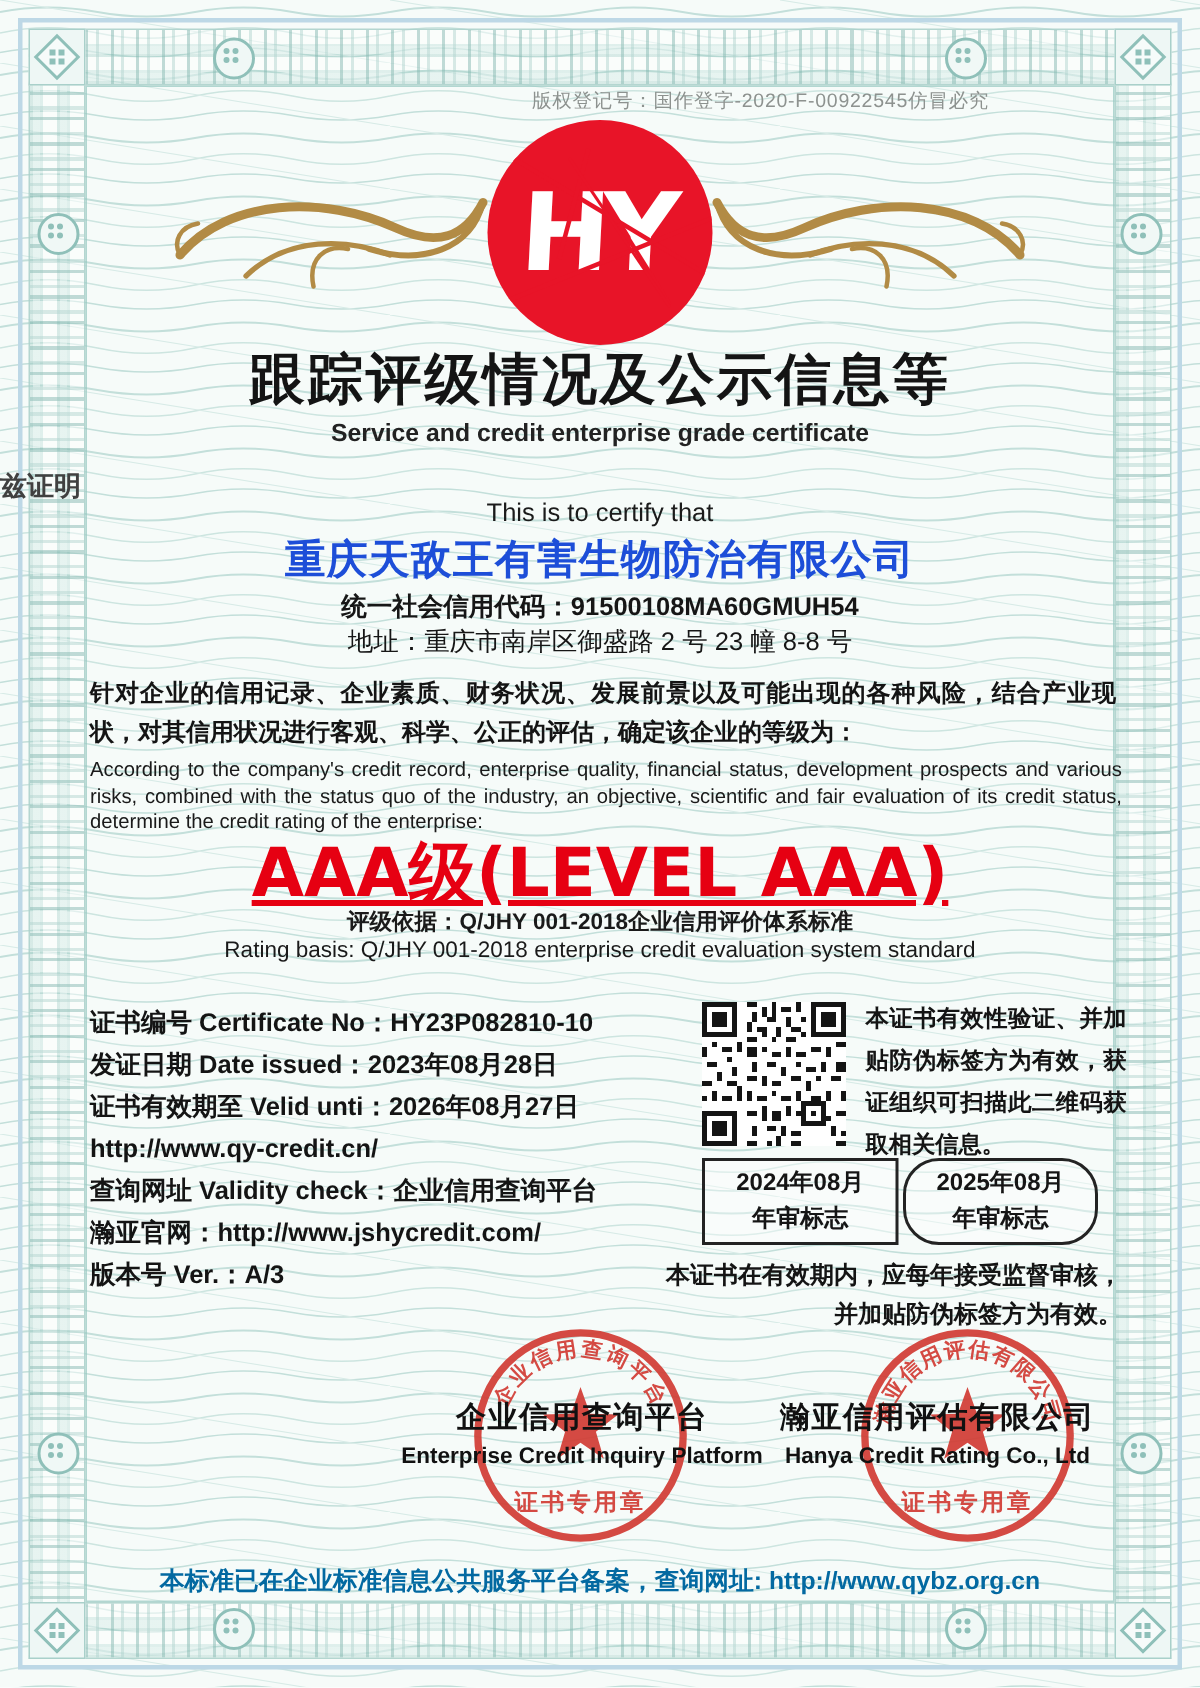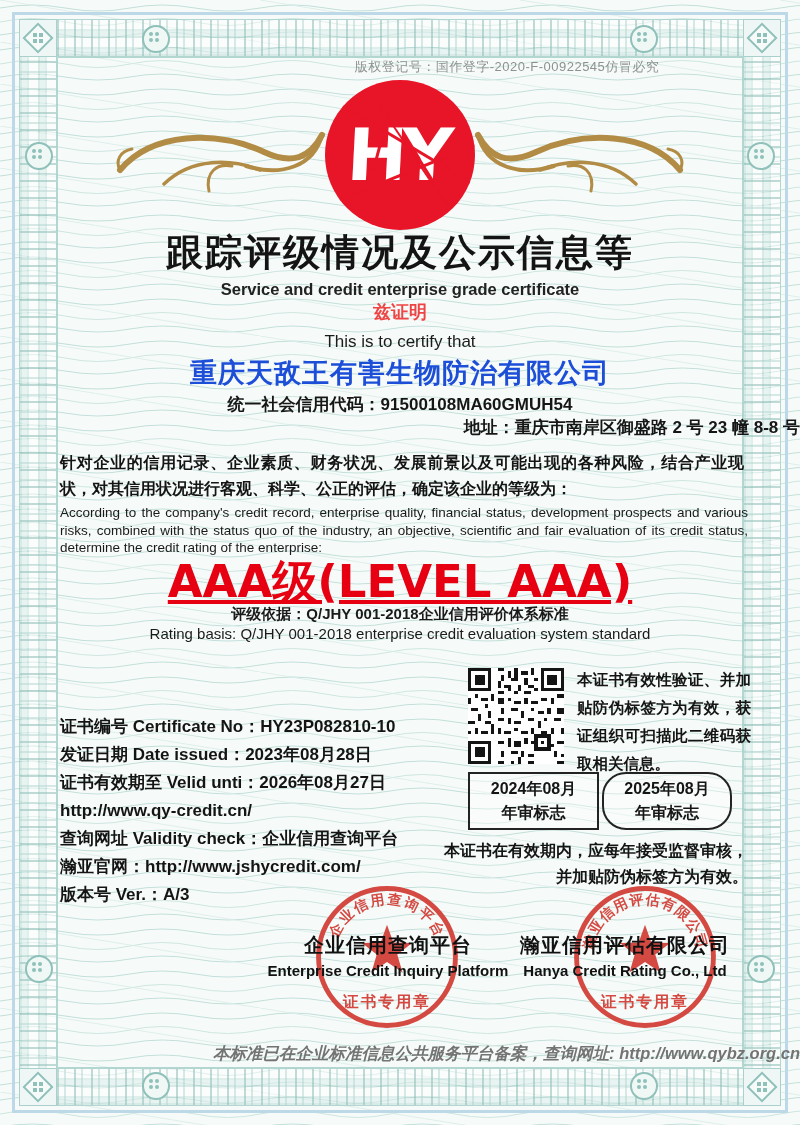--- a/index.html
+++ b/index.html
@@ -49,60 +49,60 @@
   .crack4{width:3px;height:64px;right:44px;top:64px;transform:rotate(-32deg);}
   .crack5{width:120px;height:2px;left:28px;top:74px;transform:rotate(56deg);}
   .flourish{position:absolute;top:108px;width:218px;height:88px;z-index:2;}
   .flourish-left{left:112px;}
   .flourish-right{right:112px;transform:scaleX(-1);}
 
   .title{position:absolute;left:0;right:0;top:228px;z-index:3;margin:0;text-align:center;
     font-size:37px;font-weight:800;color:#141414;letter-spacing:2px;}
   .subtitle{position:absolute;left:0;right:0;top:280px;z-index:3;text-align:center;
     font-size:16.5px;font-weight:600;color:#222;}
-  .certify-cn{position:absolute;left:0;right:0;top:300px;z-index:3;text-align:center;font-size:18px;font-weight:600;color:#ef4444;}
+  .certify-cn{position:absolute;left:0;right:0;top:312px;z-index:3;text-align:left;font-size:18px;font-weight:600;color:#404040;}
   .certify-en{position:absolute;left:0;right:0;top:332px;z-index:3;text-align:center;font-size:17px;font-weight:500;color:#1b1b1b;}
   .company-name{position:absolute;left:0;right:0;top:355px;z-index:3;text-align:center;
     font-size:27px;font-weight:900;color:#1d4ed8;letter-spacing:1px;}
   .credit-code{position:absolute;left:0;right:0;top:393px;z-index:3;text-align:center;font-size:17px;font-weight:700;color:#161616;}
-  .address{position:absolute;left:0;right:0;top:416px;z-index:3;text-align:right;font-size:17px;font-weight:700;color:#161616;}
+  .address{position:absolute;left:0;right:0;top:416px;z-index:3;text-align:center;font-size:17px;font-weight:400;color:#161616;}
 
   
   .para-cn{position:absolute;left:60px;right:56px;top:450px;z-index:3;
     font-size:16px;font-weight:600;color:#141414;line-height:26px;text-align:justify;}
   .para-en{position:absolute;left:60px;right:52px;top:504px;z-index:3;
     font-size:13.5px;font-weight:500;color:#1a1a1a;line-height:17.5px;text-align:justify;}
   .rating{position:absolute;left:0;right:0;top:552px;z-index:3;text-align:center;
     font-size:45px;font-weight:900;color:#e60012;letter-spacing:0;font-family:"DejaVu Sans","Liberation Sans",sans-serif;text-decoration:underline;}
   .basis-cn{position:absolute;left:0;right:0;top:605px;z-index:3;text-align:center;font-size:15px;font-weight:600;color:#1a1a1a;}
   .basis-en{position:absolute;left:0;right:0;top:625px;z-index:3;text-align:center;font-size:15px;font-weight:500;color:#1a1a1a;}
 
   
-  .details{position:absolute;left:60px;top:668px;width:400px;z-index:3;margin-top:45px;}
+  .details{position:absolute;left:60px;top:668px;width:400px;z-index:3;}
   .details .line{font-size:17px;font-weight:600;color:#141414;line-height:28px;white-space:nowrap;}
   .qr{position:absolute;left:468px;top:668px;width:96px;height:96px;z-index:3;background:#fff;}
   .qr-note{position:absolute;left:577px;top:666px;width:174px;z-index:3;
     font-size:15.5px;font-weight:700;color:#141414;line-height:28px;text-align:justify;}
   .audit-box{position:absolute;top:772px;height:54px;z-index:3;border:2px solid #232323;
     background:rgba(255,255,255,.35);display:flex;flex-direction:column;align-items:center;justify-content:center;}
   .audit-box .d,.audit-box .l{font-size:16px;font-weight:700;color:#151515;line-height:24px;}
   .audit-1{left:468px;width:127px;} .audit-2{left:602px;width:126px;border-radius:24px;}
   .supervision{position:absolute;left:430px;right:52px;top:838px;z-index:3;text-align:right;
     font-size:16px;font-weight:700;color:#141414;line-height:26px;}
 
   
   .seal{position:absolute;z-index:2;opacity:.92;}
   .seal-1{left:299px;top:869px;} .seal-2{left:557px;top:869px;}
   .stamp-text{position:absolute;top:932px;width:300px;z-index:4;text-align:center;}
   .stamp-text .cn{font-size:20px;font-weight:800;color:#111;line-height:27px;letter-spacing:1px;}
   .stamp-text .en{font-size:15px;font-weight:600;color:#111;line-height:23px;}
   .stamp-text-1{left:238px;} .stamp-text-2{left:475px;}
 
-  .footer{position:absolute;left:0;right:0;top:1043px;z-index:4;text-align:right;
-    font-size:16.5px;font-weight:700;color:#737373;font-style:italic;}
+  .footer{position:absolute;left:0;right:0;top:1043px;z-index:4;text-align:center;
+    font-size:16.5px;font-weight:700;color:#0369a1;}
 </style>
 </head>
 <body>
 
 <div class="certificate">
 
   <svg class="bg-waves" width="800" height="1125">
     <defs>
       <pattern id="waves" width="260" height="42" patternUnits="userSpaceOnUse">
         <path d="M0 8 Q32 2 65 8 T130 8 T195 8 T260 8" fill="none" stroke="#c3dfda" stroke-width="1.2"></path>

